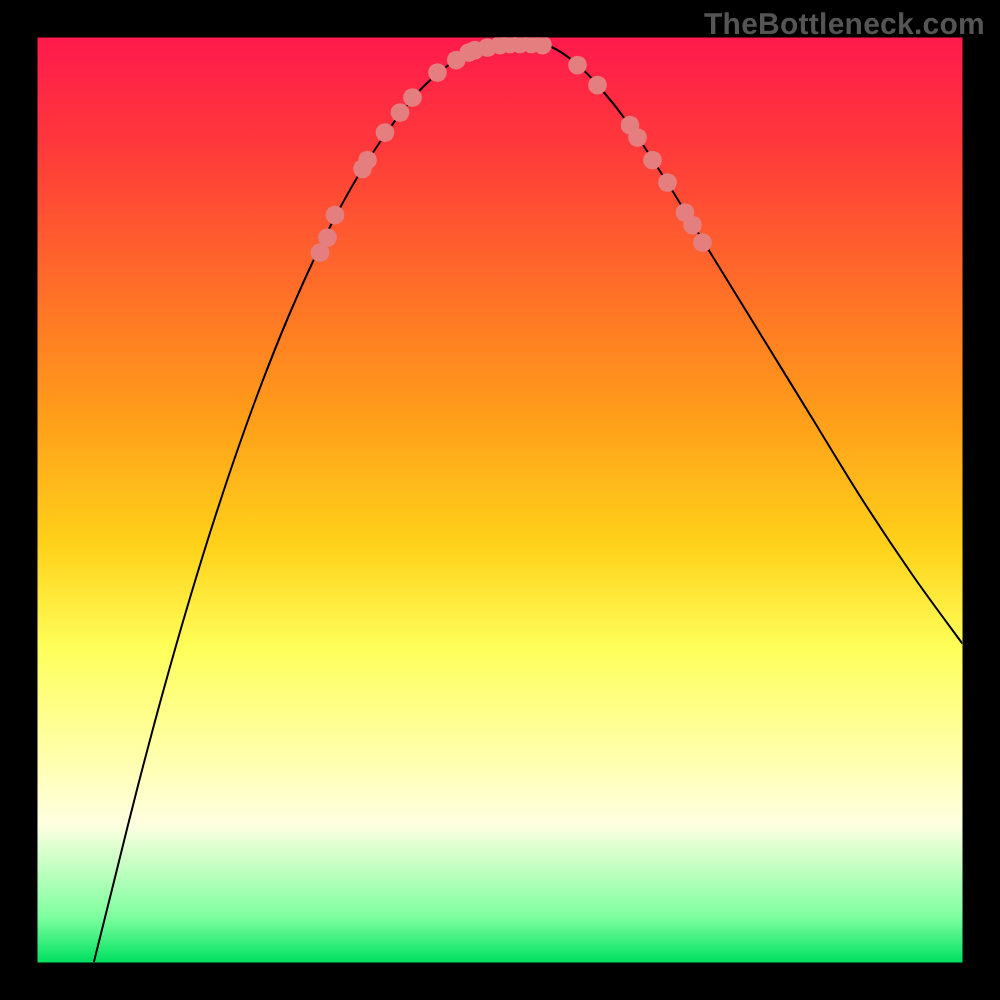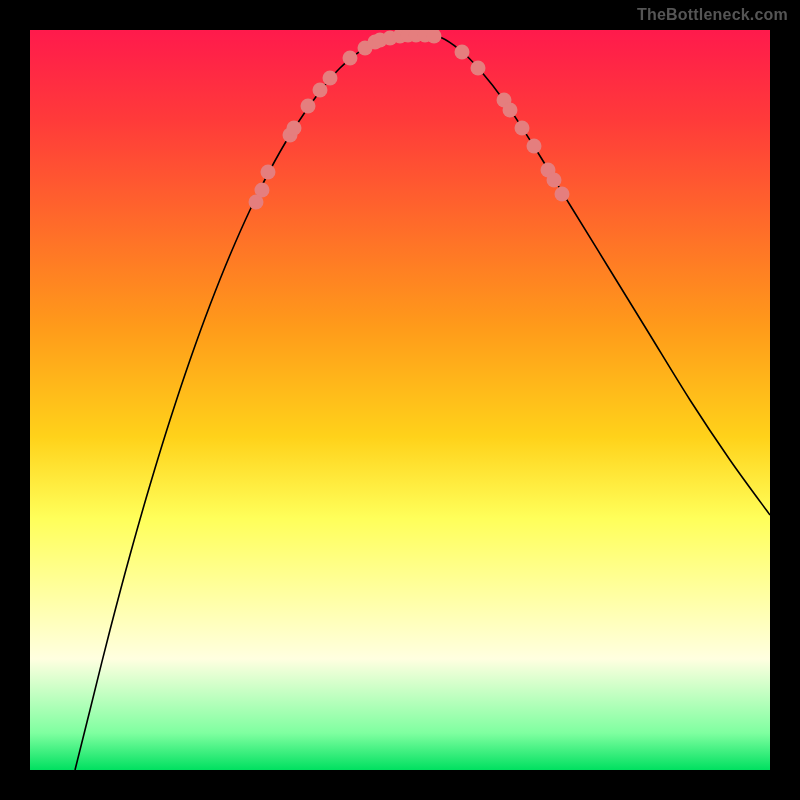--- a/index.html
+++ b/index.html
@@ -8,21 +8,21 @@
     position: relative;
     width: 800px;
     height: 800px;
     background: #000;
   }
   .watermark {
     position: absolute;
     top: 6px;
     right: 12px;
     font-family: Arial, Helvetica, sans-serif;
-    font-size: 16px;
+    font-size: 24px;
     font-weight: 600;
     color: #555;
     letter-spacing: 0.2px;
   }
   .plot {
     position: absolute;
     left: 30px;
     top: 30px;
     width: 740px;
     height: 740px;

